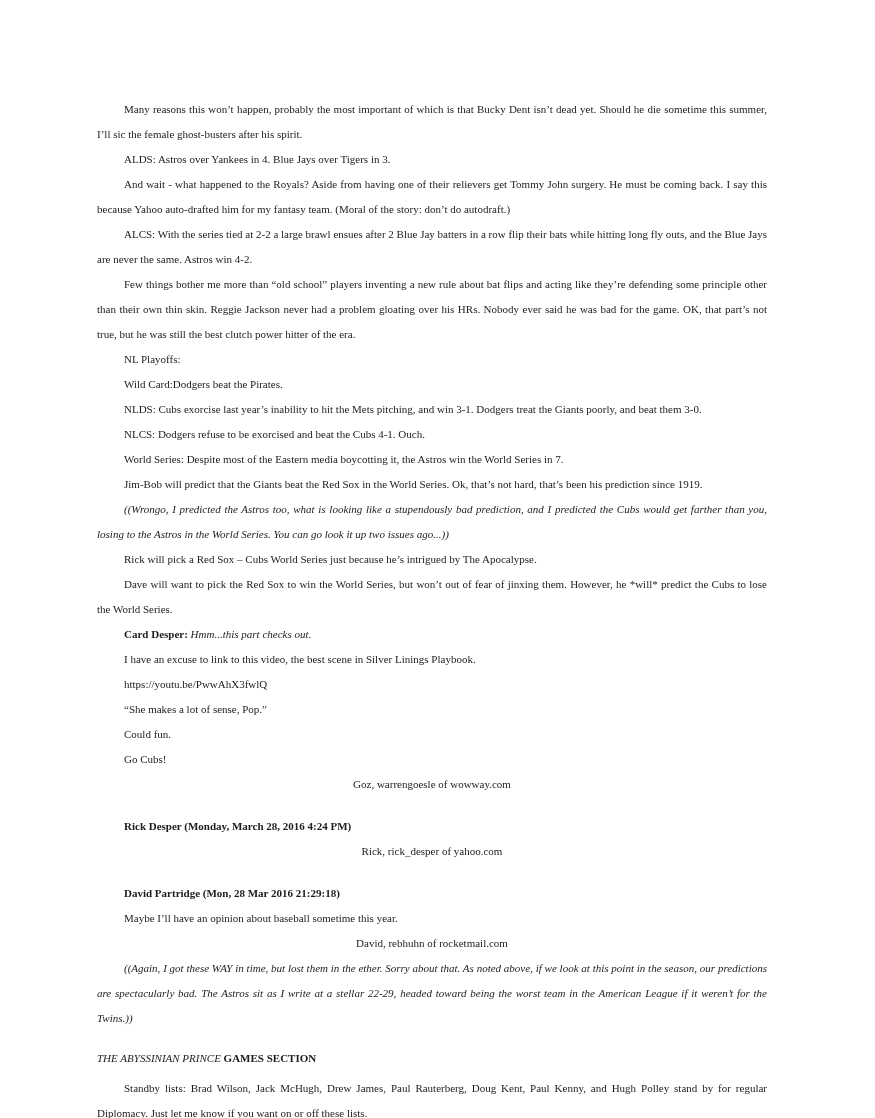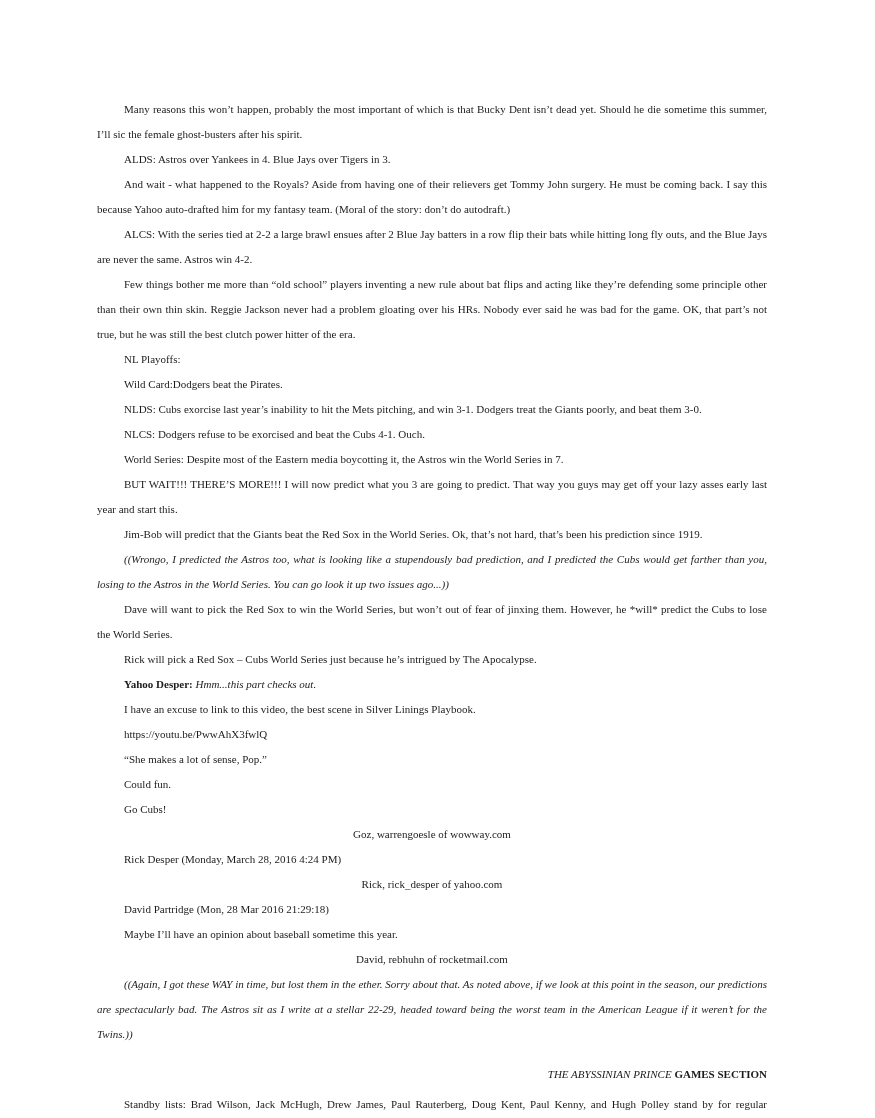--- a/index.html
+++ b/index.html
@@ -17,22 +17,22 @@
     left: 97px;
     top: 97px;
     width: 670px;
     font-size: 11px;
     line-height: 25px;
     text-align: justify;
   }
   .content p { margin: 0; text-indent: 27px; }
   p.center { text-align: center; text-indent: 0; }
   .italic { font-style: italic; }
-  p.letter-header { font-weight: normal; }
-  p.section-heading { text-align: right; text-indent: 0; margin-top: 15px; margin-bottom: 5px; }
+  p.letter-header { font-weight: bold; margin-top: 17px; }
+  p.section-heading { text-align: left; text-indent: 0; margin-top: 15px; margin-bottom: 5px; }
   .heading-title { font-style: italic; }
   .heading-suffix { font-weight: bold; }
   .speaker { font-weight: bold; }
   .speaker-comment { font-style: italic; }
 </style>
 </head>
 <body>
 
 <div class="page">
   <div class="content">
@@ -40,27 +40,26 @@
     <p>Many reasons this won’t happen, probably the most important of which is that Bucky Dent isn’t dead yet. Should he die sometime this summer, I’ll sic the female ghost-busters after his spirit.</p>
     <p>ALDS: Astros over Yankees in 4. Blue Jays over Tigers in 3.</p>
     <p>And wait - what happened to the Royals? Aside from having one of their relievers get Tommy John surgery. He must be coming back. I say this because Yahoo auto-drafted him for my fantasy team. (Moral of the story: don’t do autodraft.)</p>
     <p>ALCS: With the series tied at 2-2 a large brawl ensues after 2 Blue Jay batters in a row flip their bats while hitting long fly outs, and the Blue Jays are never the same. Astros win 4-2.</p>
     <p>Few things bother me more than “old school” players inventing a new rule about bat flips and acting like they’re defending some principle other than their own thin skin. Reggie Jackson never had a problem gloating over his HRs. Nobody ever said he was bad for the game. OK, that part’s not true, but he was still the best clutch power hitter of the era.</p>
     <p>NL Playoffs:</p>
     <p>Wild Card:Dodgers beat the Pirates.</p>
     <p>NLDS: Cubs exorcise last year’s inability to hit the Mets pitching, and win 3-1. Dodgers treat the Giants poorly, and beat them 3-0.</p>
     <p>NLCS: Dodgers refuse to be exorcised and beat the Cubs 4-1. Ouch.</p>
     <p>World Series: Despite most of the Eastern media boycotting it, the Astros win the World Series in 7.</p>
-    <p>BUT WAIT!!! THERE’S MORE!!! I will now predict what you 3 are going to predict. That way you guys may get off your lazy asses early last year and start this.</p>
     <p>Jim-Bob will predict that the Giants beat the Red Sox in the World Series. Ok, that’s not hard, that’s been his prediction since 1919.</p>
     <p class="italic">((Wrongo, I predicted the Astros too, what is looking like a stupendously bad prediction, and I predicted the Cubs would get farther than you, losing to the Astros in the World Series. You can go look it up two issues ago...))</p>
+    <p>Rick will pick a Red Sox – Cubs World Series just because he’s intrigued by The Apocalypse.</p>
     <p>Dave will want to pick the Red Sox to win the World Series, but won’t out of fear of jinxing them. However, he *will* predict the Cubs to lose the World Series.</p>
-    <p>Rick will pick a Red Sox – Cubs World Series just because he’s intrigued by The Apocalypse.</p>
 
-    <p><span class="speaker">Yahoo Desper:</span><span class="speaker-comment"> Hmm...this part checks out.</span></p>
+    <p><span class="speaker">Card Desper:</span><span class="speaker-comment"> Hmm...this part checks out.</span></p>
 
     <p>I have an excuse to link to this video, the best scene in Silver Linings Playbook.</p>
     <p>https://youtu.be/PwwAhX3fwlQ</p>
     <p>“She makes a lot of sense, Pop.”</p>
     <p>Could fun.</p>
     <p>Go Cubs!</p>
     <p class="center">Goz, warrengoesle of wowway.com</p>
 
     <p class="letter-header">Rick Desper (Monday, March 28, 2016 4:24 PM)</p>
     <p class="center">Rick, rick_desper of yahoo.com</p>

